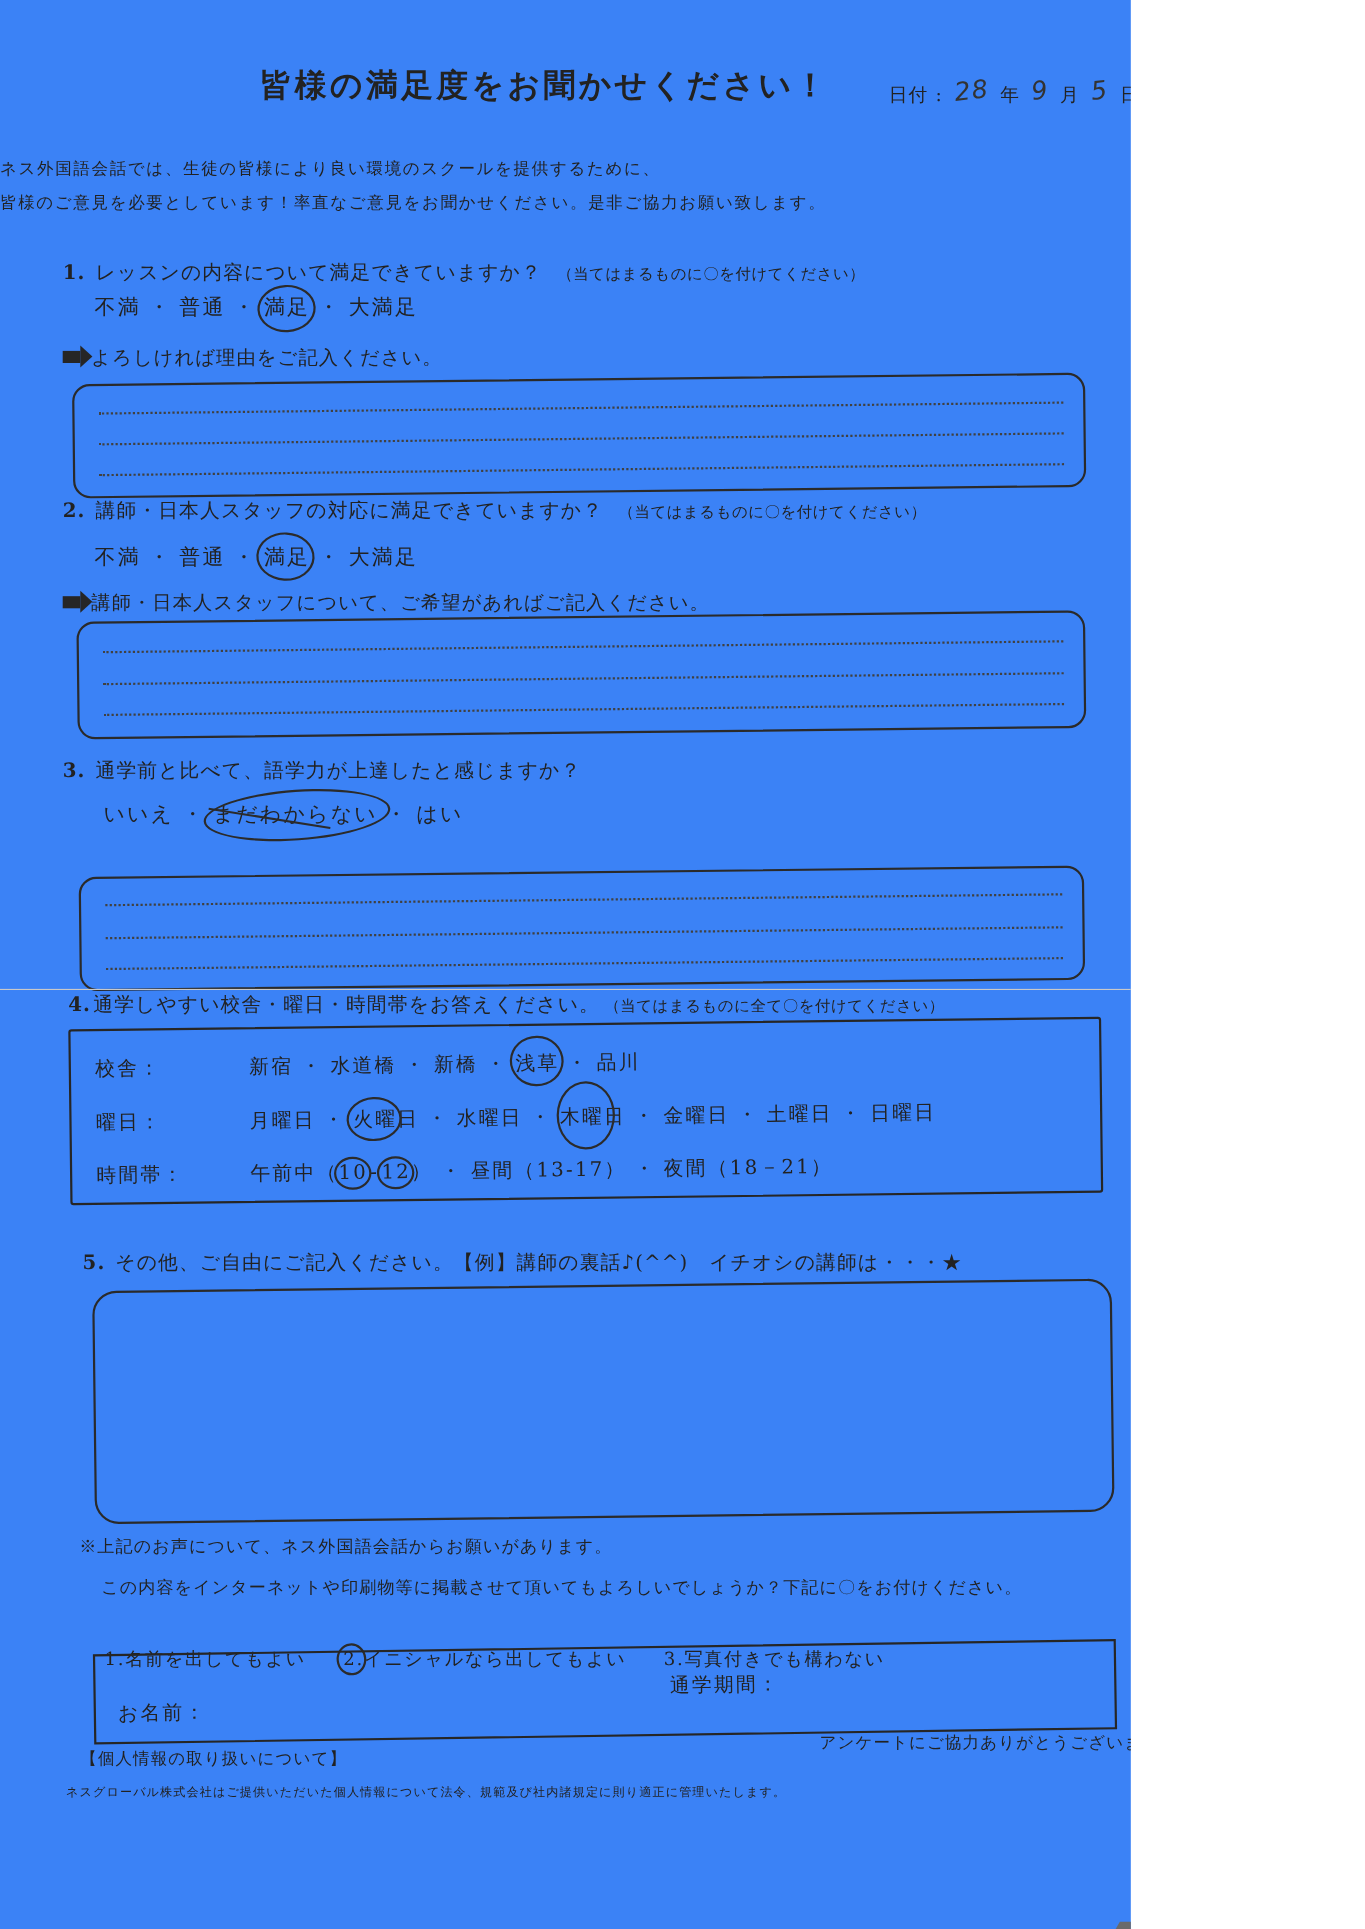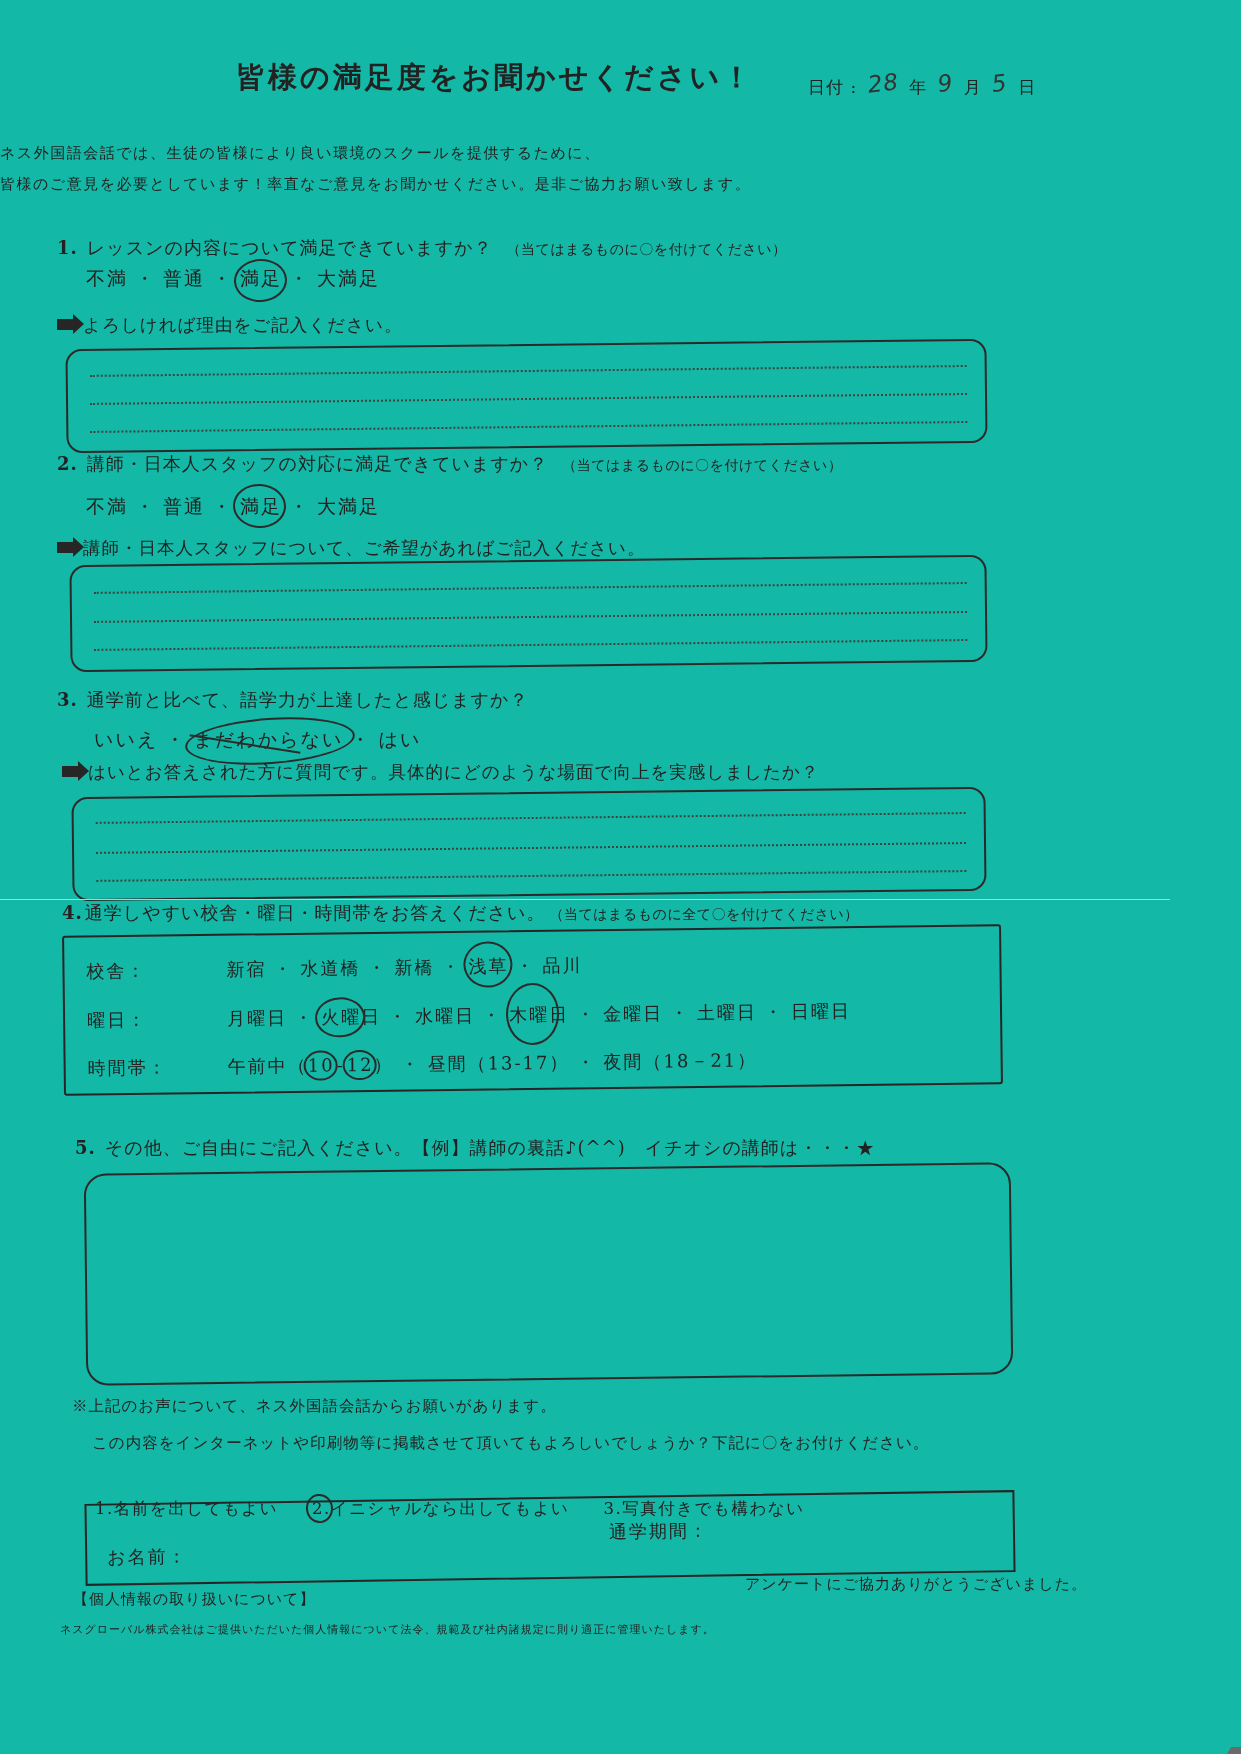--- a/index.html
+++ b/index.html
@@ -1,17 +1,17 @@
 <!DOCTYPE html>
 <html><head>
 <meta charset="utf-8">
 <style>
   html,body{margin:0;padding:0;background:#ffffff;}
   .page{
-    position:relative;width:1241px;height:1754px;background:#14b8a6;
+    position:relative;width:1028px;height:1754px;background:#3b82f6;
     font-family:"DejaVu Serif","Liberation Serif",serif;color:#222222;overflow:hidden;
   }
   .abs{position:absolute;white-space:nowrap;}
   .title{font-size:29px;font-weight:bold;letter-spacing:3px;}
   .date{font-size:17px;letter-spacing:1px;}
   .hw{display:inline-block;font-family:"DejaVu Sans","Liberation Sans",sans-serif;
       font-style:italic;font-size:23px;transform:rotate(-7deg) translateY(-2px);margin:0 4px;color:#333;}
   .intro{left:0;width:100%;font-size:15px;letter-spacing:1.5px;}
   .qline{font-size:18px;letter-spacing:1px;}
   .qnum{margin-right:9px;font-weight:bold;}
@@ -103,23 +103,20 @@
     <div class="dotted" style="top:54px;"></div>
     <div class="dotted" style="top:82px;"></div>
   </div>
 
   <div class="abs qline" style="left:57px;top:688px;">
     <span class="qnum">3.</span><span>通学前と比べて、語学力が上達したと感じますか？</span>
   </div>
   <div class="abs options" style="left:94px;top:727px;">
     <span>いいえ</span><span class="sep">・</span><span class="circ big">まだわからない</span><span class="sep">・</span><span>はい</span>
   </div>
-  <div class="abs arrow-line" style="left:62px;top:760px;">
-    <span class="arrow-icon"></span><span>はいとお答えされた方に質問です。具体的にどのような場面で向上を実感しましたか？</span>
-  </div>
   <div class="answer-box" style="left:72px;top:792px;width:910px;height:100px;">
     <div class="dotted" style="top:23px;"></div>
     <div class="dotted" style="top:53px;"></div>
     <div class="dotted" style="top:81px;"></div>
   </div>
 
   <div class="scan-line" style="left:0;top:899px;width:1170px;"></div>
 
   <div class="abs qline" style="left:62px;top:901px;">
     <span class="qnum" style="margin-right:2px;">4.</span><span>通学しやすい校舎・曜日・時間帯をお答えください。</span><span class="qnote" style="margin-left:4px;">（当てはまるものに全て〇を付けてください）</span>

